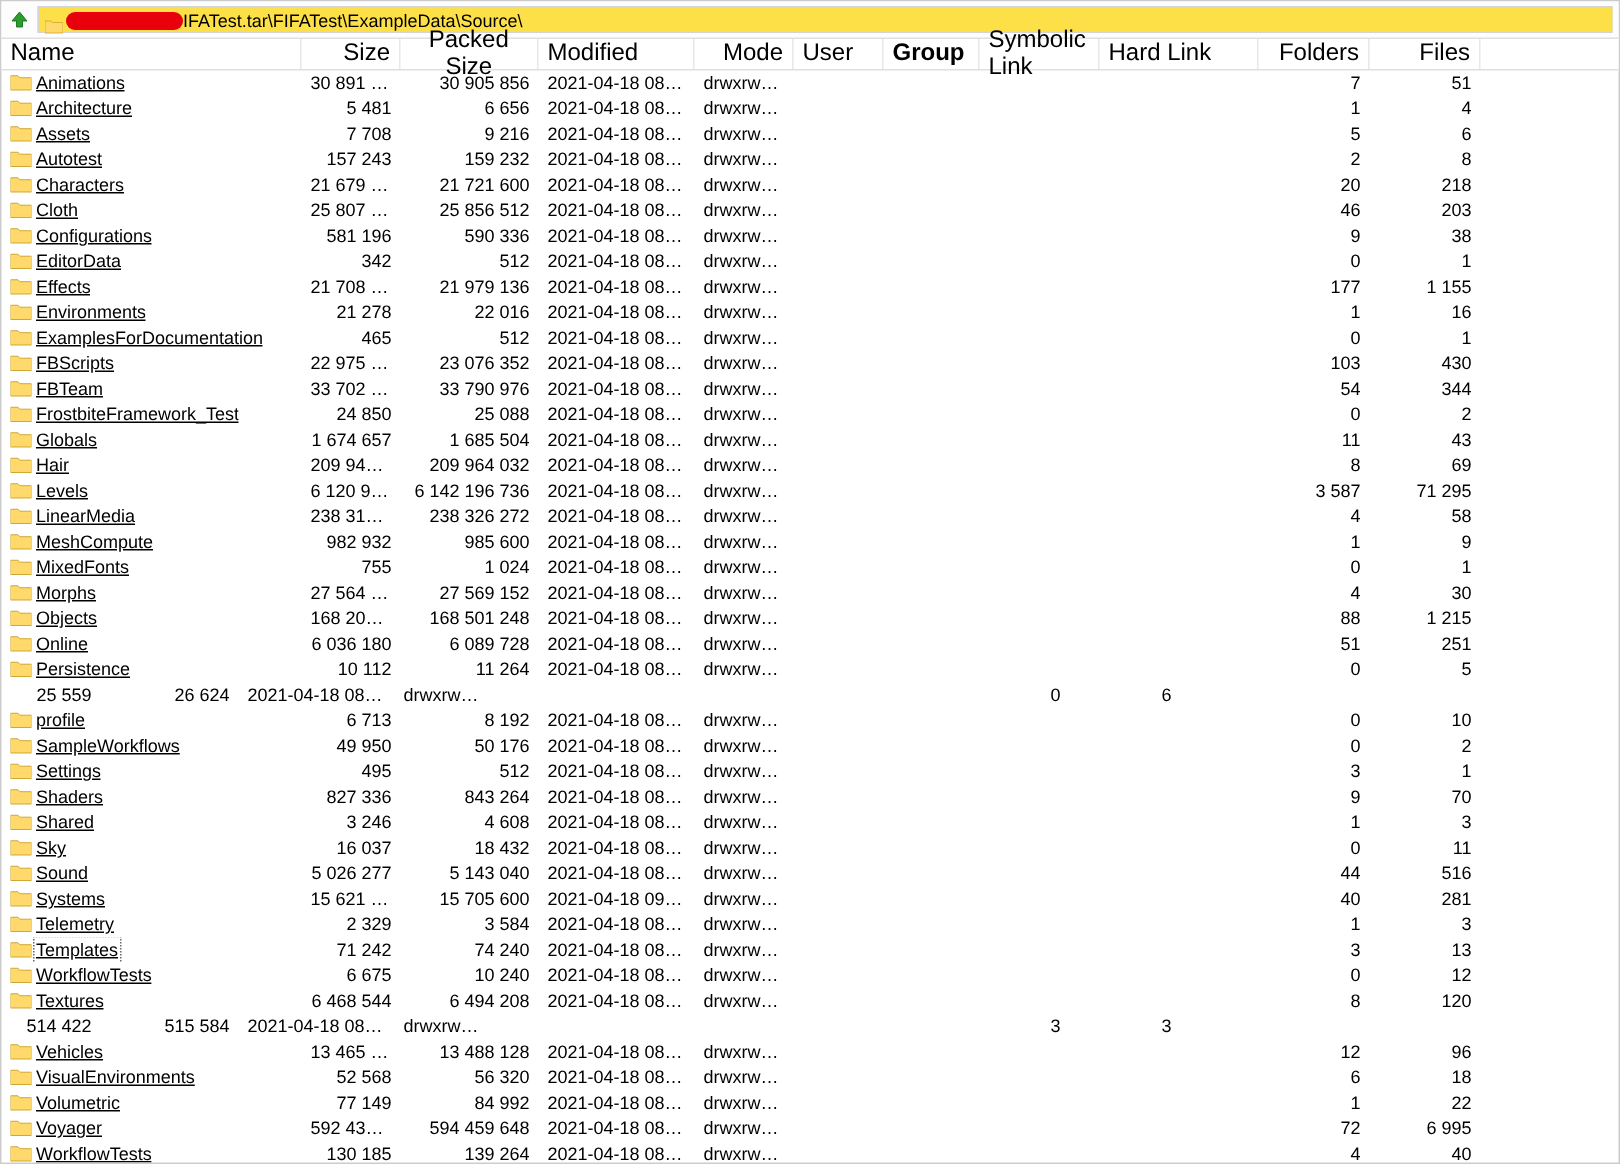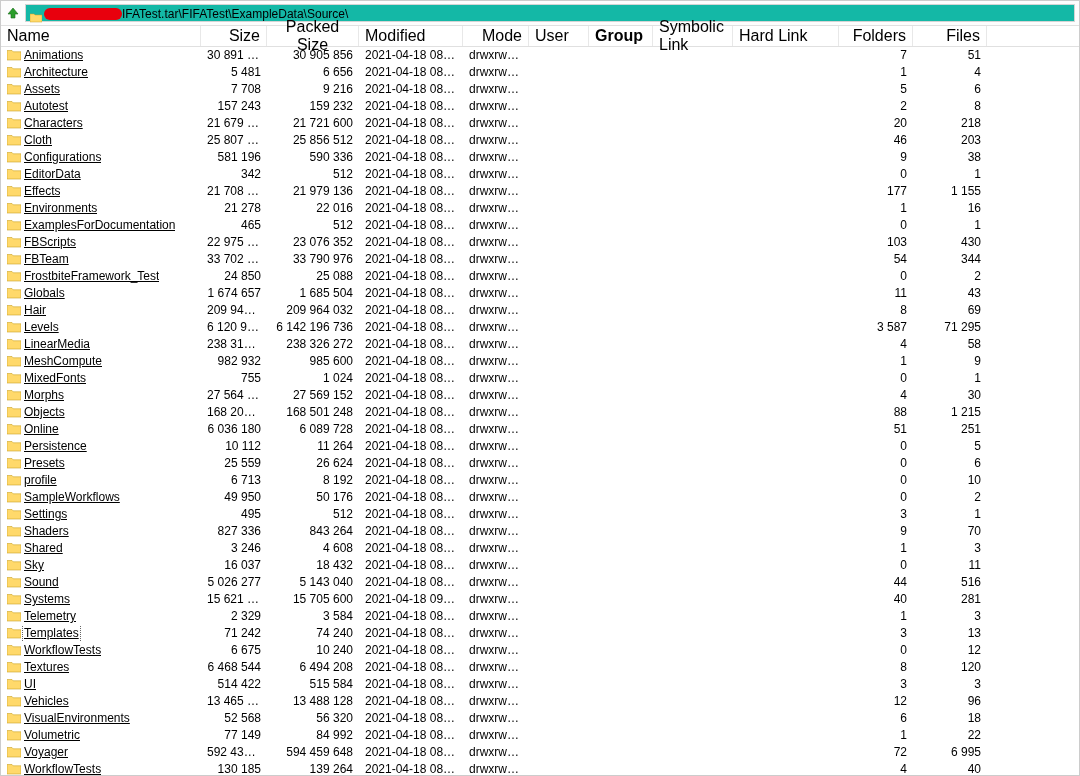--- a/index.html
+++ b/index.html
@@ -1,20 +1,20 @@
 <!DOCTYPE html>
 <html><head>
 <meta charset="utf-8">
 <style>
   html,body{margin:0;padding:0;font-family:"Segoe UI",Tahoma,sans-serif;font-size:12px;color:#000;background:#fff;}
   .window{width:1080px;height:776px;display:flex;flex-direction:column;border:1px solid #ccc;box-sizing:border-box;}
   
   .pathbar{display:flex;align-items:center;height:24px;border-bottom:1px solid #e0e0e0;padding:0 4px;background:#fdfdfd;}
   .pathbar .up-icon{width:16px;height:16px;margin-right:4px;display:flex;align-items:center;justify-content:center;color:#0a0;}
-  .pathbar .path-input{flex:1;border:1px solid #d4d4d4;height:18px;line-height:18px;padding:0 4px;box-sizing:border-box;background:#14b8a6;}
+  .pathbar .path-input{flex:1;border:1px solid #d4d4d4;height:18px;line-height:18px;padding:0 4px;box-sizing:border-box;background:#fde047;}
   .pathbar .path-input .redacted{display:inline-block;width:78px;height:12px;background:#e8000d;border-radius:6px;vertical-align:middle;margin-bottom:1px;}
   .pathbar .path-input .folder-glyph{display:inline-block;width:12px;height:10px;vertical-align:middle;margin-right:2px;}
   
   .headers{display:flex;height:20px;border-bottom:1px solid #e0e0e0;background:#fff;user-select:none;}
   .hdr{padding:2px 6px;border-right:1px solid #e8e8e8;box-sizing:border-box;font-size:16px;color:#000;display:flex;align-items:center;}
   .hdr.right{justify-content:flex-end;text-align:center;}
   
   .c-name{width:200px;}
   .c-size{width:66px;}
   .c-psize{width:92px;}
@@ -496,26 +496,20 @@
         <div class="cell c-mod">2021-04-18 08:31</div>
         <div class="cell c-mode right">drwxrwxrwx</div>
         <div class="cell c-user"></div>
         <div class="cell c-group"></div>
         <div class="cell c-slink"></div>
         <div class="cell c-hlink"></div>
         <div class="cell c-folders right">0</div>
         <div class="cell c-files right">5</div>
       </div>
       <div class="row">
-        <div class="cell c-name name-cell">
-          <span class="folder-icon"><svg width="14" height="12" viewBox="0 0 14 12">
-              <path d="M0 1.5h5l1.2 1.3H14V11H0z" fill="#ffd96b" stroke="#c9a227" stroke-width="0.6"></path>
-            </svg></span>
-          <span class="name-text">Presets</span>
-        </div>
         <div class="cell c-size right">25 559</div>
         <div class="cell c-psize right">26 624</div>
         <div class="cell c-mod">2021-04-18 08:31</div>
         <div class="cell c-mode right">drwxrwxrwx</div>
         <div class="cell c-user"></div>
         <div class="cell c-group"></div>
         <div class="cell c-slink"></div>
         <div class="cell c-hlink"></div>
         <div class="cell c-folders right">0</div>
         <div class="cell c-files right">6</div>
@@ -730,26 +724,20 @@
         <div class="cell c-mod">2021-04-18 08:34</div>
         <div class="cell c-mode right">drwxrwxrwx</div>
         <div class="cell c-user"></div>
         <div class="cell c-group"></div>
         <div class="cell c-slink"></div>
         <div class="cell c-hlink"></div>
         <div class="cell c-folders right">8</div>
         <div class="cell c-files right">120</div>
       </div>
       <div class="row">
-        <div class="cell c-name name-cell">
-          <span class="folder-icon"><svg width="14" height="12" viewBox="0 0 14 12">
-              <path d="M0 1.5h5l1.2 1.3H14V11H0z" fill="#ffd96b" stroke="#c9a227" stroke-width="0.6"></path>
-            </svg></span>
-          <span class="name-text">UI</span>
-        </div>
         <div class="cell c-size right">514 422</div>
         <div class="cell c-psize right">515 584</div>
         <div class="cell c-mod">2021-04-18 08:45</div>
         <div class="cell c-mode right">drwxrwxrwx</div>
         <div class="cell c-user"></div>
         <div class="cell c-group"></div>
         <div class="cell c-slink"></div>
         <div class="cell c-hlink"></div>
         <div class="cell c-folders right">3</div>
         <div class="cell c-files right">3</div>

